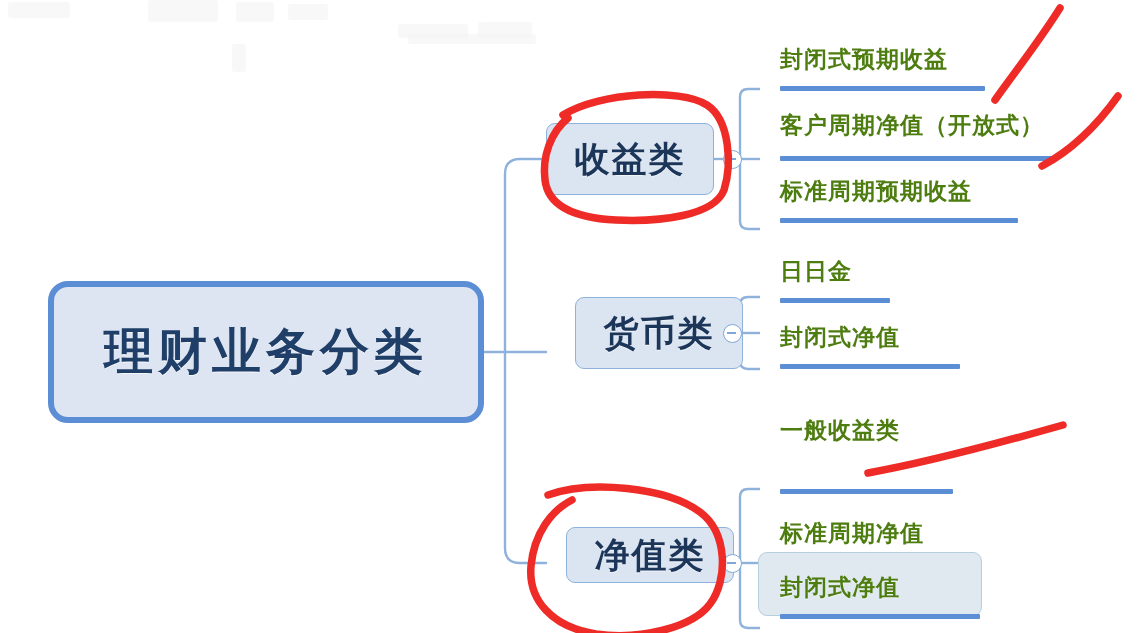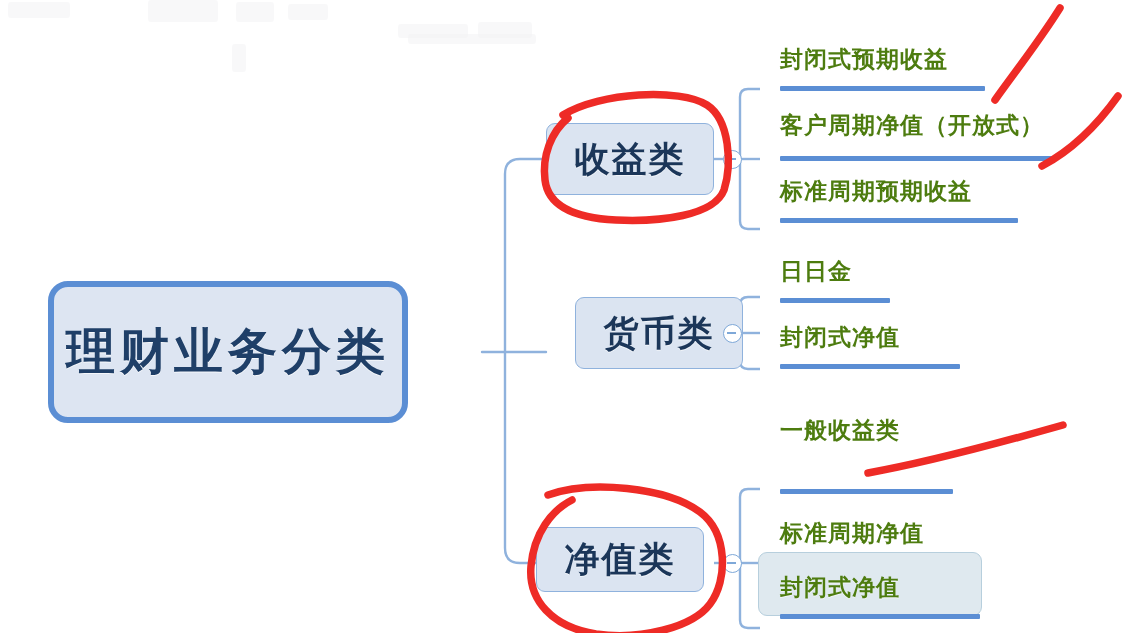--- a/index.html
+++ b/index.html
@@ -17,21 +17,21 @@
 
   
   .layer{position:absolute;left:0;top:0;width:1138px;height:633px;}
   .layer.lines{z-index:1;}
   .layer.ink{z-index:5;pointer-events:none;}
 
   
   .node{position:absolute;box-sizing:border-box;z-index:3;}
 
   .root{
-    left:48px;top:281px;width:360px;height:142px;
+    left:48px;top:281px;width:436px;height:142px;
     background:#dde5f2;
     border:6px solid #5b8ed4;
     border-radius:20px;
     display:flex;align-items:center;justify-content:center;
   }
   .root .label{
     font-size:49px;font-weight:700;color:#1f3f68;
     letter-spacing:5px;
     text-shadow:0 1px 0 rgba(255,255,255,.7);
   }
@@ -41,21 +41,21 @@
     border:1.6px solid #8fb2dd;
     border-radius:9px;
     display:flex;align-items:center;justify-content:center;
   }
   .branch .label{
     font-size:35px;font-weight:700;color:#1b3659;letter-spacing:2px;
     text-shadow:0 1px 0 rgba(255,255,255,.6);
   }
   #branch-0{left:546px;top:123px;width:168px;height:72px;}
   #branch-1{left:575px;top:297px;width:168px;height:72px;}
-  #branch-2{left:536px;top:527px;width:168px;height:65px;}
+  #branch-2{left:566px;top:527px;width:168px;height:56px;}
 
   
   .leaf{position:absolute;z-index:3;}
   .leaf .ltext{
     position:absolute;left:0;top:0;white-space:nowrap;
     font-size:23px;font-weight:700;color:#4d7c0f;letter-spacing:1px;
     text-shadow:0 1px 0 rgba(255,255,255,.55);
   }
   .leaf .bar{
     position:absolute;left:0;height:5px;border-radius:1px;

